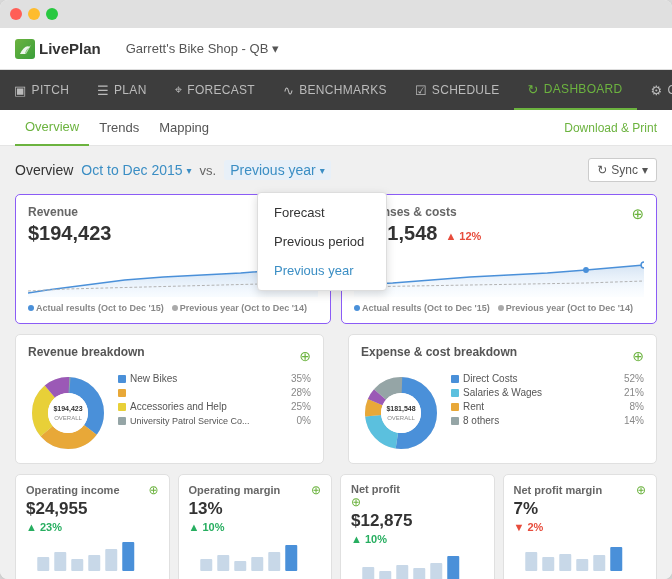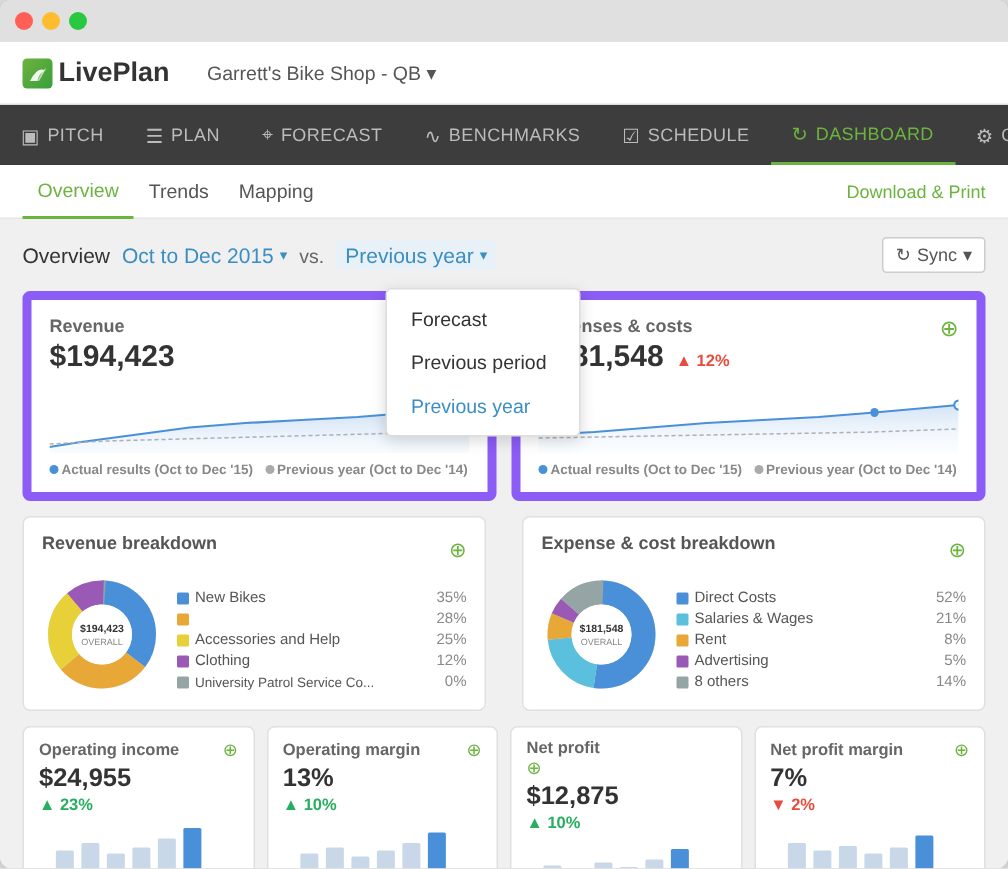--- a/index.html
+++ b/index.html
@@ -8,21 +8,21 @@
     
     .window { background: #f5f5f5; border-radius: 8px; overflow: hidden; width: 672px; height: 579px; box-shadow: 0 2px 20px rgba(0,0,0,0.3); display: flex; flex-direction: column; }
     .title-bar { background: #e0e0e0; height: 28px; display: flex; align-items: center; padding: 0 10px; gap: 6px; flex-shrink: 0; }
     .traffic-light { width: 12px; height: 12px; border-radius: 50%; }
     .tl-red { background: #ff5f57; }
     .tl-yellow { background: #febc2e; }
     .tl-green { background: #28c840; }
     
     
     .top-bar { background: #fff; height: 42px; display: flex; align-items: center; padding: 0 15px; border-bottom: 1px solid #ddd; flex-shrink: 0; gap: 10px; }
-    .logo { display: flex; align-items: center; gap: 4px; font-weight: 700; font-size: 18px; color: #333; margin-right: 10px; }
+    .logo { display: flex; align-items: center; gap: 4px; font-weight: 700; font-size: 15px; color: #333; margin-right: 10px; }
     .logo-icon { width: 20px; height: 20px; background: linear-gradient(135deg, #6cb33f, #3a9e3a); border-radius: 3px; display: flex; align-items: center; justify-content: center; }
     .company-name { font-size: 13px; color: #555; margin-left: 5px; }
     .top-right { margin-left: auto; display: flex; align-items: center; gap: 15px; font-size: 12px; color: #666; }
     .top-right span { cursor: pointer; }
     .feedback-btn { border: 1px solid #ccc; border-radius: 3px; padding: 3px 8px; cursor: pointer; }
     
     
     .nav-bar { background: #3d3d3d; height: 40px; display: flex; align-items: center; flex-shrink: 0; }
     .nav-item { color: #bbb; font-size: 12px; padding: 0 14px; height: 40px; display: flex; align-items: center; gap: 5px; cursor: pointer; text-transform: uppercase; font-weight: 500; letter-spacing: 0.3px; }
     .nav-item.dashboard { color: #6cb33f; border-bottom: 2px solid #6cb33f; }
@@ -46,21 +46,21 @@
     .period-selector { display: flex; align-items: center; gap: 4px; color: #3b8ec4; font-size: 14px; cursor: pointer; background: #e8f0f8; border-radius: 3px; padding: 2px 6px; position: relative; }
     .sync-btn { margin-left: auto; display: flex; align-items: center; gap: 4px; border: 1px solid #ccc; border-radius: 3px; padding: 4px 8px; background: #fff; cursor: pointer; font-size: 12px; color: #555; }
     
     
     .dropdown-menu { position: absolute; top: 46px; left: 257px; background: #fff; border: 1px solid #ddd; border-radius: 4px; box-shadow: 0 3px 10px rgba(0,0,0,0.15); z-index: 100; min-width: 130px; padding: 5px 0; }
     .dropdown-item { padding: 7px 16px; font-size: 13px; color: #333; cursor: pointer; }
     .dropdown-item.selected { color: #3b8ec4; }
     
     
     .cards-row { display: grid; grid-template-columns: 1fr 1fr; gap: 10px; margin-bottom: 10px; }
-    .card { background: #fff; border-radius: 5px; border: 6px solid #8b5cf6; padding: 10px 12px; }
+    .card { background: #fff; border-radius: 5px; border: 1px solid #8b5cf6; padding: 10px 12px; }
     .card-title { font-size: 12px; color: #666; font-weight: 600; margin-bottom: 3px; }
     .card-value { font-size: 20px; font-weight: 600; color: #333; margin-bottom: 5px; }
     .card-badge { display: inline-flex; align-items: center; gap: 2px; font-size: 11px; font-weight: 600; }
     .badge-up { color: #e74c3c; }
     .badge-up-green { color: #27ae60; }
     
     
     .sparkline { height: 45px; margin-top: 5px; position: relative; }
     .spark-legend { font-size: 9px; color: #888; display: flex; gap: 8px; margin-top: 3px; font-weight: bold; }
     .legend-dot { display: inline-block; width: 6px; height: 6px; border-radius: 50%; margin-right: 2px; }
@@ -72,21 +72,21 @@
     .bottom-card { background: #fff; border-radius: 5px; border: 1px solid #e0e0e0; padding: 8px 10px; overflow: hidden; }
     .bottom-card-title { font-size: 11px; color: #666; font-weight: 700; display: flex; align-items: center; gap: 4px; }
     .bottom-card-value { font-size: 17px; font-weight: 600; color: #333; margin: 2px 0; }
     .bottom-card-badge { font-size: 11px; font-weight: 600; display: flex; align-items: center; gap: 2px; }
     .small-chart { height: 35px; margin-top: 4px; }
     
     
     .breakdown-row { display: grid; grid-template-columns: 1fr 1fr; gap: 24px; margin-bottom: 10px; }
     .breakdown-card { background: #fff; border-radius: 5px; border: 1px solid #e0e0e0; padding: 10px 12px; }
     .breakdown-title { font-size: 12px; color: #555; font-weight: 700; margin-bottom: 8px; }
-    .breakdown-inner { display: flex; gap: 10px; align-items: flex-end; }
+    .breakdown-inner { display: flex; gap: 10px; align-items: flex-start; }
     .donut-wrap { position: relative; flex-shrink: 0; }
     .legend-list { font-size: 10px; color: #555; flex: 1; }
     .legend-row { display: flex; align-items: center; gap: 4px; margin-bottom: 3px; }
     .legend-square { width: 8px; height: 8px; border-radius: 1px; flex-shrink: 0; }
     .legend-name { flex: 1; }
     .legend-pct { margin-left: auto; color: #888; }
 
     svg { display: block; }
   </style>
 </head>
@@ -273,25 +273,20 @@
             <div class="legend-row">
               <div class="legend-square" style="background:#e8a838;"></div>
               <span class="legend-pct">28%</span>
             </div>
             <div class="legend-row">
               <div class="legend-square" style="background:#e8d038;"></div>
               <span class="legend-name">Accessories and Help</span>
               <span class="legend-pct">25%</span>
             </div>
             <div class="legend-row">
-              <div class="legend-square" style="background:#9b59b6;"></div>
-              <span class="legend-name">Clothing</span>
-              <span class="legend-pct">12%</span>
-            </div>
-            <div class="legend-row">
               <div class="legend-square" style="background:#95a5a6;"></div>
               <span class="legend-name" style="font-size:9px;">University Patrol Service Co...</span>
               <span class="legend-pct">0%</span>
             </div>
           </div>
         </div>
       </div>
 
       <div class="breakdown-card">
         <div style="display:flex; justify-content:space-between; align-items:center; margin-bottom:6px;">
@@ -322,25 +317,20 @@
               <div class="legend-square" style="background:#5bc0de;"></div>
               <span class="legend-name">Salaries &amp; Wages</span>
               <span class="legend-pct">21%</span>
             </div>
             <div class="legend-row">
               <div class="legend-square" style="background:#e8a838;"></div>
               <span class="legend-name">Rent</span>
               <span class="legend-pct">8%</span>
             </div>
             <div class="legend-row">
-              <div class="legend-square" style="background:#9b59b6;"></div>
-              <span class="legend-name">Advertising</span>
-              <span class="legend-pct">5%</span>
-            </div>
-            <div class="legend-row">
               <div class="legend-square" style="background:#95a5a6;"></div>
               <span class="legend-name">8 others</span>
               <span class="legend-pct">14%</span>
             </div>
           </div>
         </div>
       </div>
     </div>
 
     <div class="bottom-cards">

